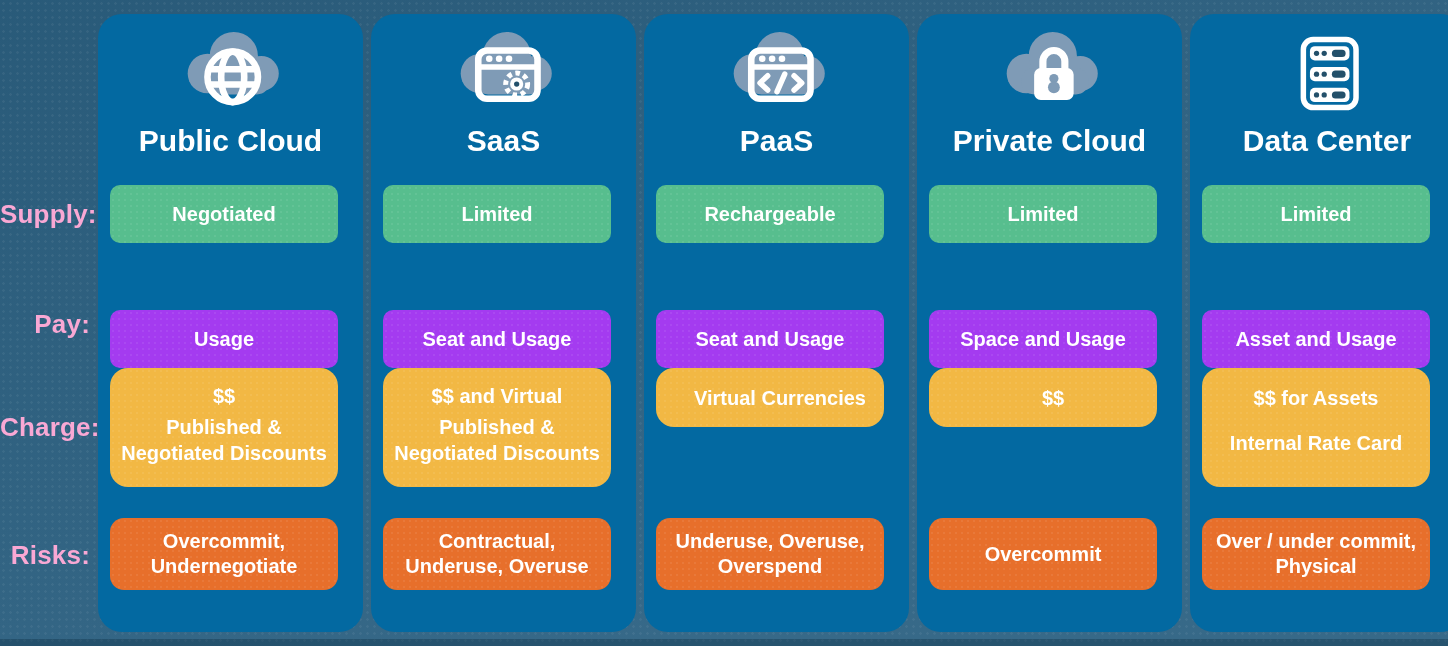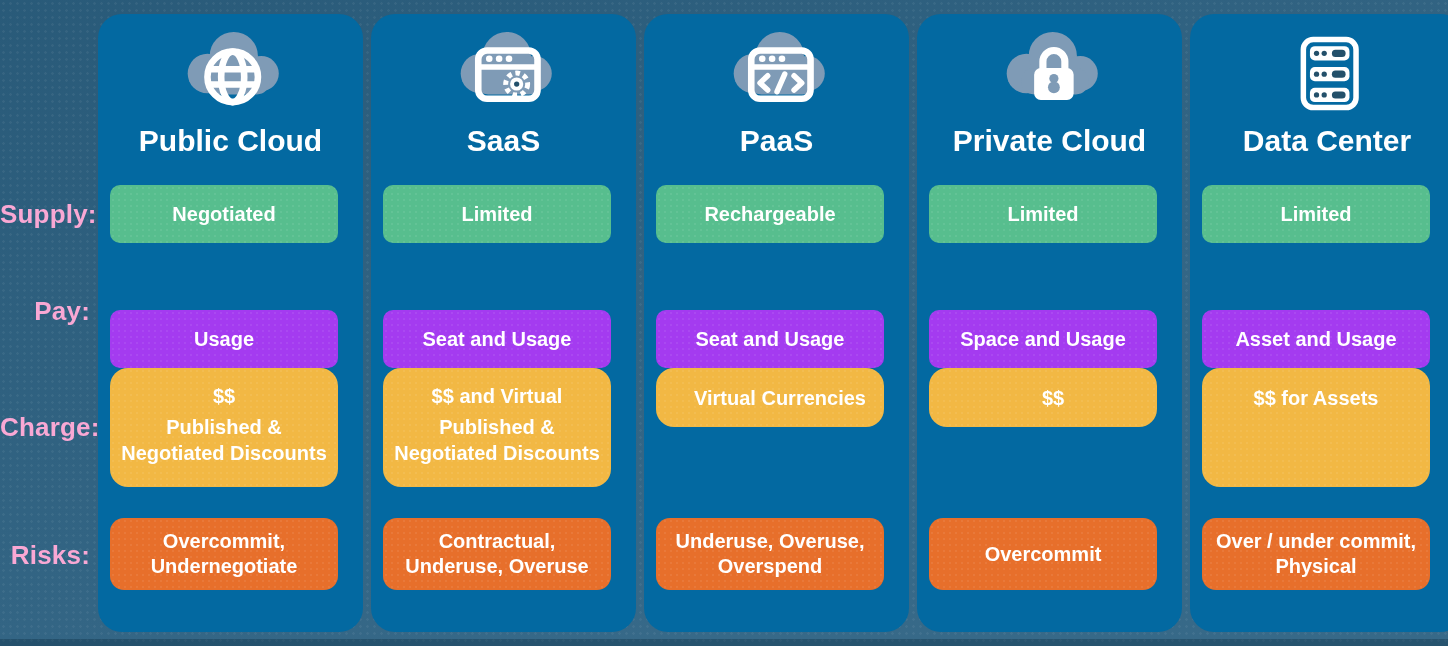--- a/index.html
+++ b/index.html
@@ -13,21 +13,21 @@
     background-size: 7px 7px, 100% 100%;
   }
   .stage { position: absolute; inset: 0; }
 
   .row-label {
     position: absolute; left: 0; width: 90px; text-align: right;
     color: #f9a8d4; font-weight: bold; font-size: 26px; line-height: 30px;
     letter-spacing: 0.2px;
   }
   .row-label.supply { top: 199px; }
-  .row-label.pay    { top: 296px; }
+  .row-label.pay    { top: 309px; }
   .row-label.charge { top: 412px; }
   .row-label.risks  { top: 540px; }
 
   .card {
     position: absolute; top: 14px; width: 265px; height: 618px;
     background: #0369a1; border-radius: 24px;
   }
   .card.c0 { left: 98px; }
   .card.c1 { left: 371px; }
   .card.c2 { left: 644px; }
@@ -235,20 +235,23 @@
           <circle cx="51" cy="66.5" r="2.4" fill="#23506A"></circle>
           <rect x="58" y="63.3" width="12.5" height="6.5" rx="3.2" fill="#23506A"></rect>
         </g>
       </svg>
     </div>
     <div class="card-title">Data Center</div>
     <div class="pill pill-supply">Limited</div>
     <div class="pill pill-pay">Asset and Usage</div>
     <div class="pill pill-charge tall2">
       <div class="charge-primary">$$ for Assets</div>
+      <div class="charge-secondary">
+        <div>Internal Rate Card</div>
+      </div>
     </div>
     <div class="pill pill-risk">
       <div class="risk-line">Over / under commit,</div>
       <div class="risk-line">Physical</div>
     </div>
   </div>
 
   <div class="bottom-strip"></div>
 </div>
 

